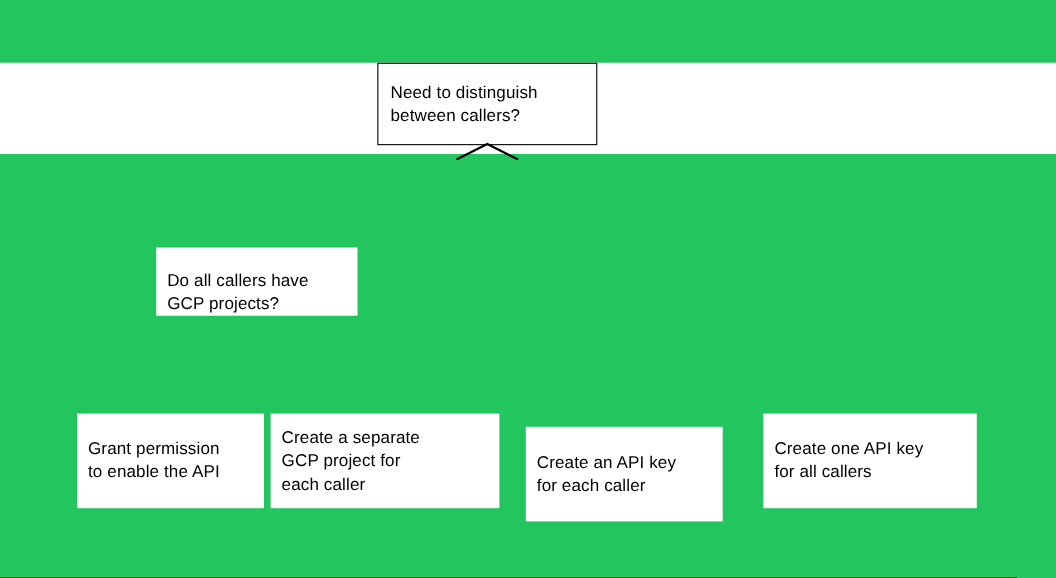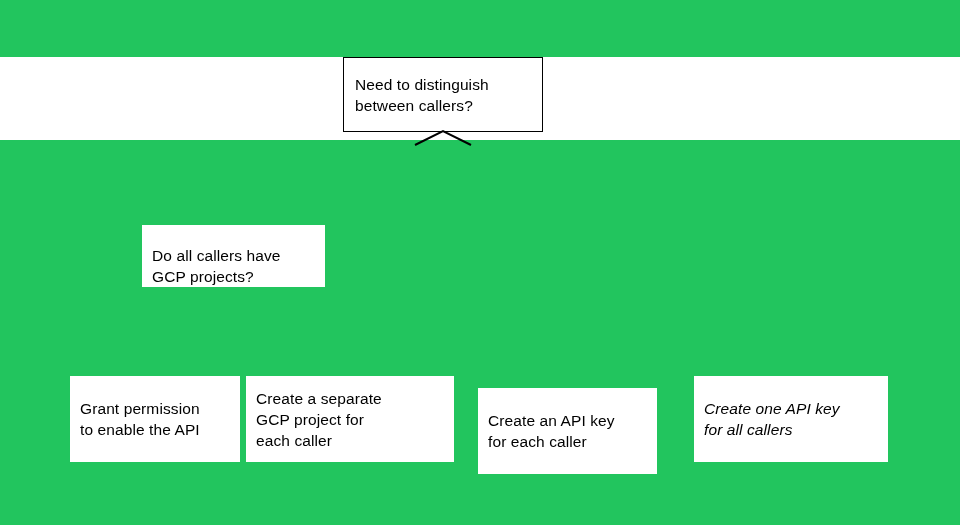--- a/index.html
+++ b/index.html
@@ -86,21 +86,20 @@
     top: 376px;
     width: 179px;
     height: 86px;
     margin-top: 12px;
   }
   .node--leaf4 {
     left: 694px;
     top: 376px;
     width: 194px;
     height: 86px;
-    font-style: italic;
   }
 
   
   .caret {
     position: absolute;
     left: 413px;
     top: 129px;
     width: 60px;
     height: 17px;
     overflow: hidden;

